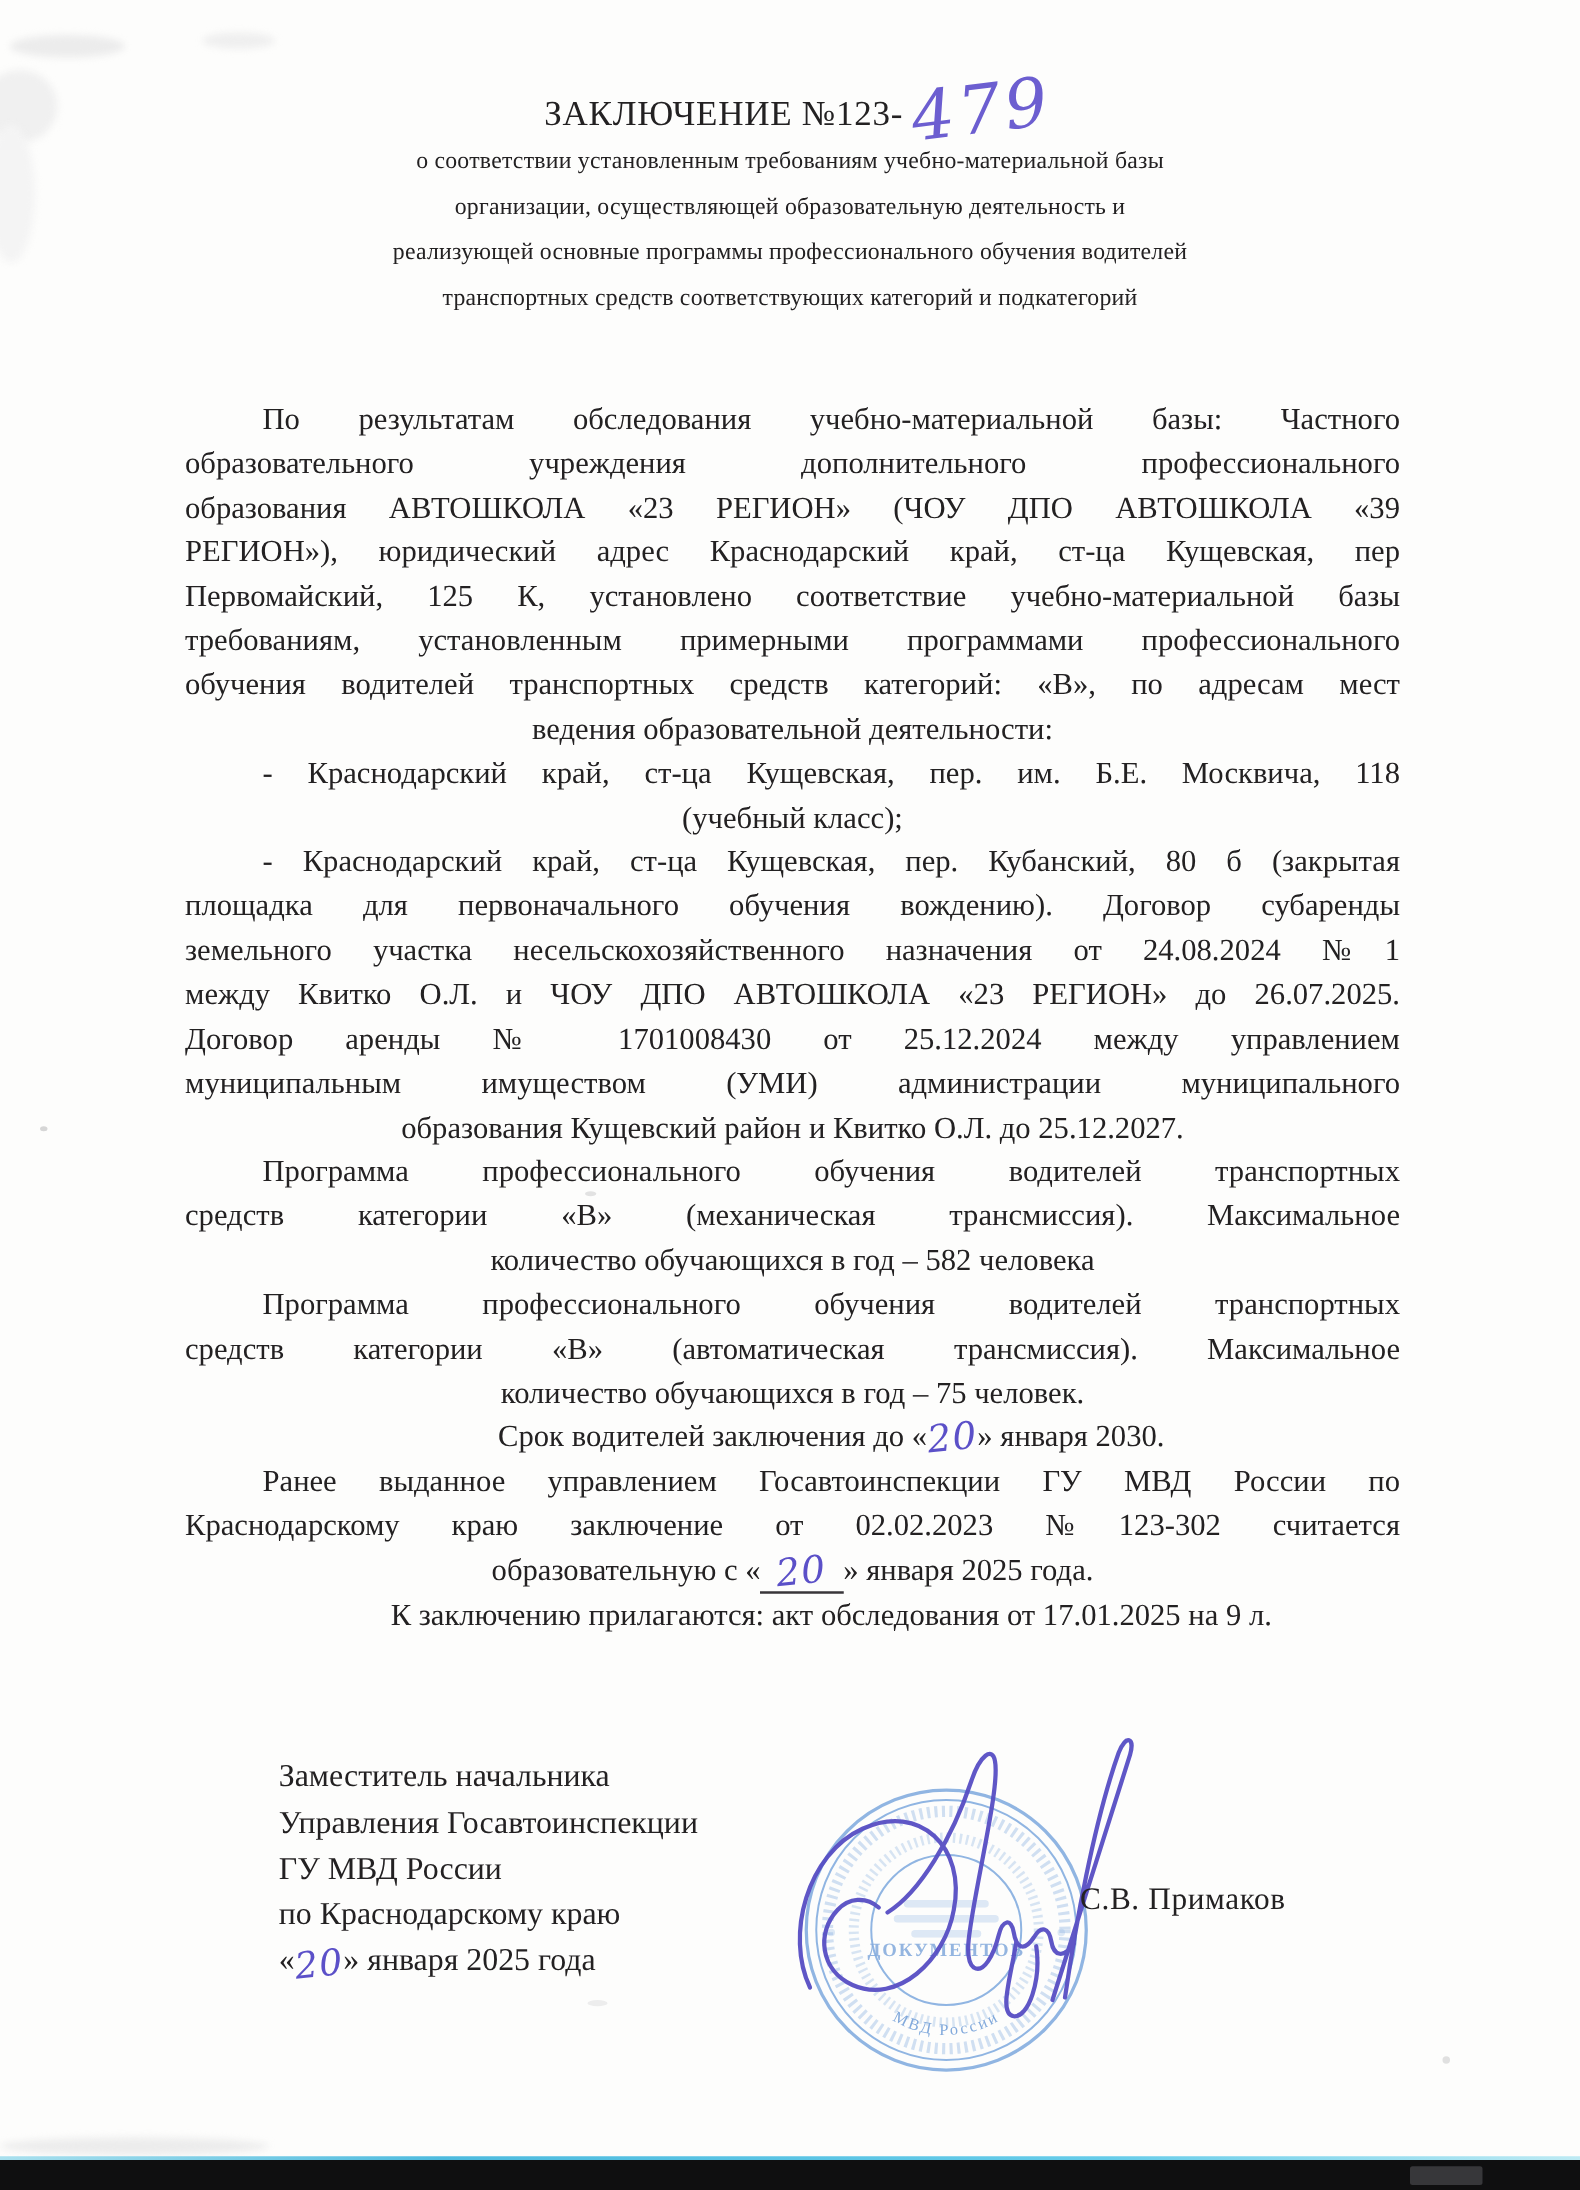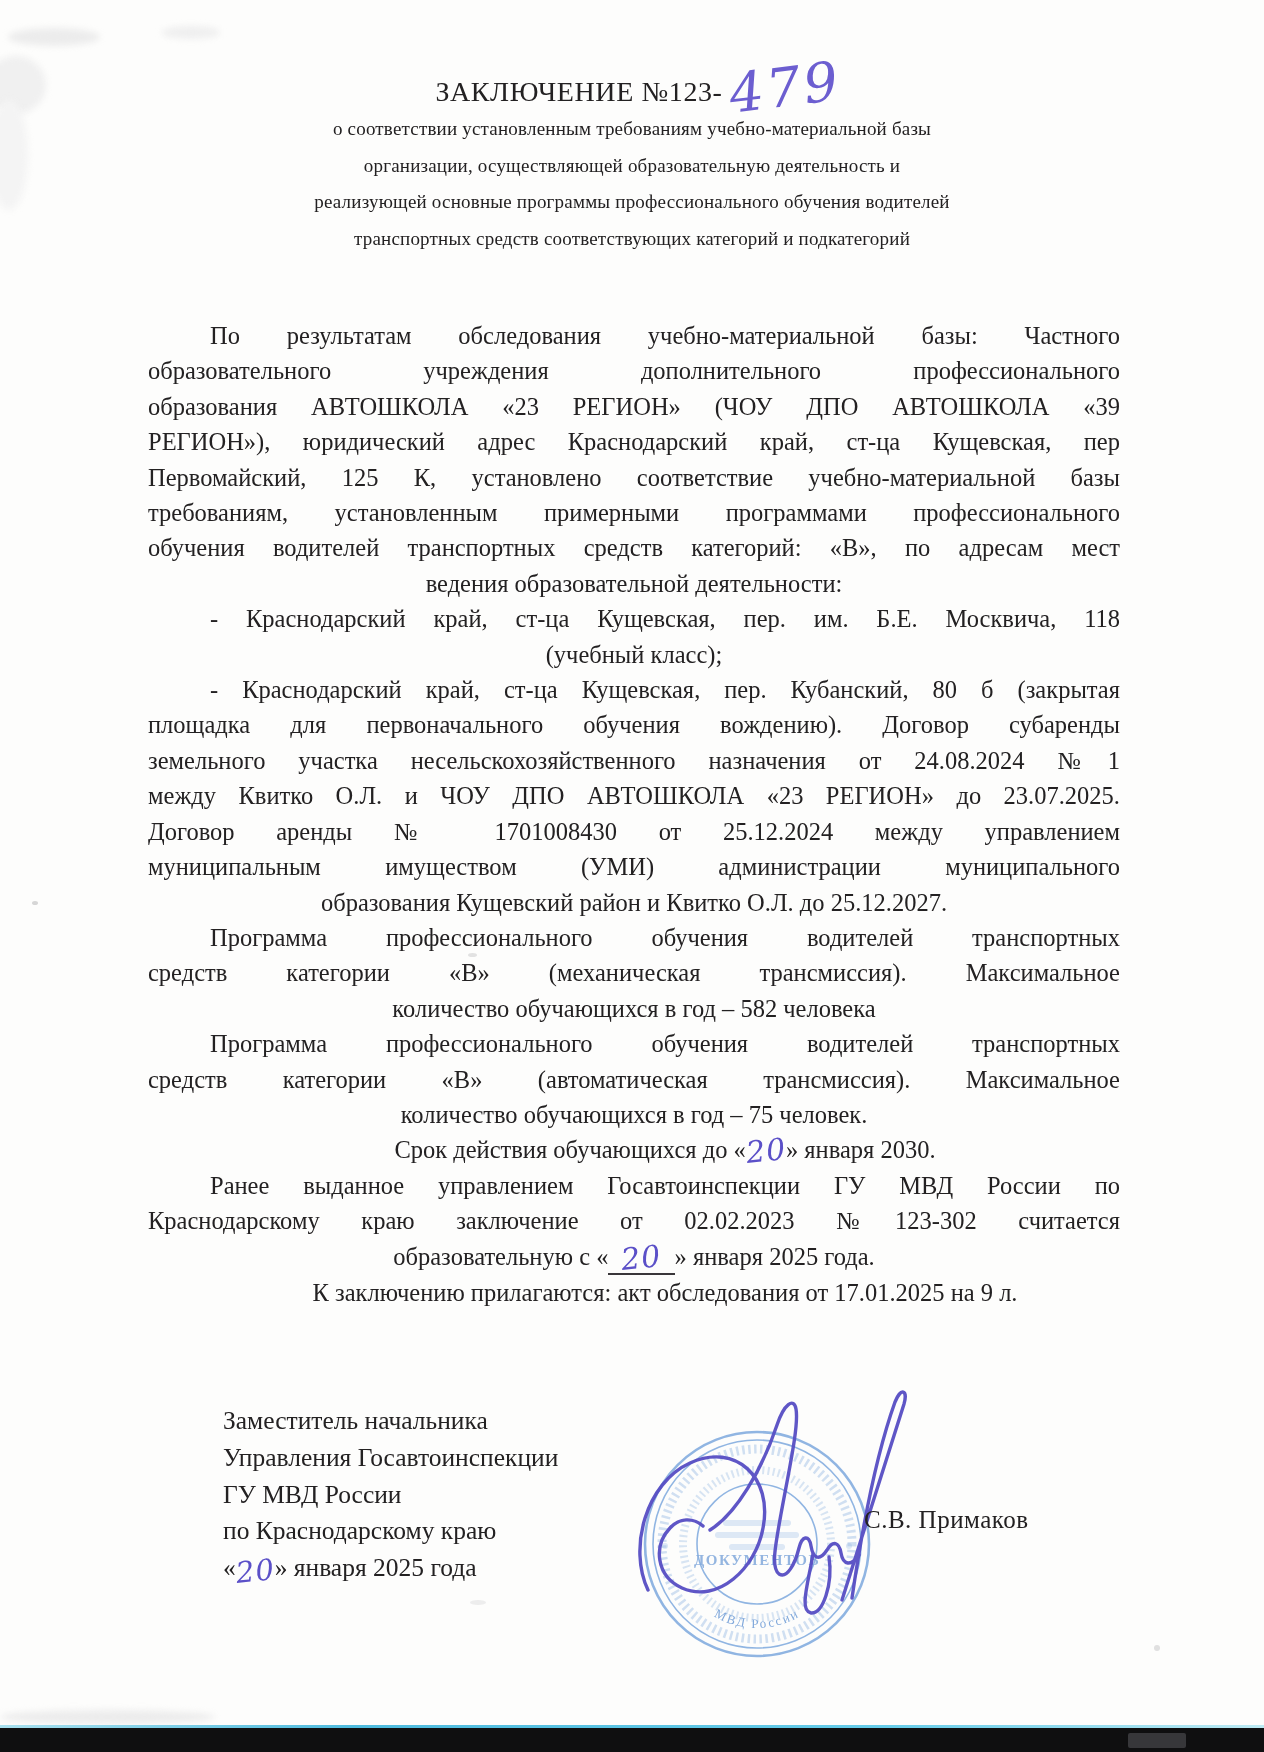--- a/index.html
+++ b/index.html
@@ -86,31 +86,31 @@
       <div class="line jf"><span class="txt">РЕГИОН»), юридический адрес Краснодарский край, ст-ца Кущевская, пер</span></div>
       <div class="line jf"><span class="txt">Первомайский, 125 К, установлено соответствие учебно-материальной базы</span></div>
       <div class="line jf"><span class="txt">требованиям, установленным примерными программами профессионального</span></div>
       <div class="line jf"><span class="txt">обучения водителей транспортных средств категорий: «В», по адресам мест</span></div>
       <div class="line"><span class="txt">ведения образовательной деятельности:</span></div>
       <div class="line jf ind"><span class="txt">- Краснодарский край, ст-ца Кущевская, пер. им. Б.Е. Москвича, 118</span></div>
       <div class="line"><span class="txt">(учебный класс);</span></div>
       <div class="line jf ind"><span class="txt">- Краснодарский край, ст-ца Кущевская, пер. Кубанский, 80 б (закрытая</span></div>
       <div class="line jf"><span class="txt">площадка для первоначального обучения вождению). Договор субаренды</span></div>
       <div class="line jf"><span class="txt">земельного участка несельскохозяйственного назначения от 24.08.2024 №1</span></div>
-      <div class="line jf"><span class="txt">между Квитко О.Л. и ЧОУ ДПО АВТОШКОЛА «23 РЕГИОН» до 23.07.2025.</span></div>
+      <div class="line jf"><span class="txt">между Квитко О.Л. и ЧОУ ДПО АВТОШКОЛА «23 РЕГИОН» до 26.07.2025.</span></div>
       <div class="line jf"><span class="txt">Договор аренды № 1701008430 от 25.12.2024 между управлением</span></div>
       <div class="line jf"><span class="txt">муниципальным имуществом (УМИ) администрации муниципального</span></div>
       <div class="line"><span class="txt">образования Кущевский район и Квитко О.Л. до 25.12.2027.</span></div>
       <div class="line jf ind"><span class="txt">Программа профессионального обучения водителей транспортных</span></div>
       <div class="line jf"><span class="txt">средств категории «В» (механическая трансмиссия). Максимальное</span></div>
       <div class="line"><span class="txt">количество обучающихся в год –  582 человека</span></div>
       <div class="line jf ind"><span class="txt">Программа профессионального обучения водителей транспортных</span></div>
       <div class="line jf"><span class="txt">средств категории «В» (автоматическая трансмиссия). Максимальное</span></div>
       <div class="line"><span class="txt">количество обучающихся в год –  75 человек.</span></div>
-      <div class="line ind"><span class="txt">Срок действия обучающихся до  «</span><span class="hw">20</span><span class="txt">» января 2030.</span></div>
+      <div class="line ind"><span class="txt">Срок водителей заключения до  «</span><span class="hw">20</span><span class="txt">» января 2030.</span></div>
       <div class="line jf ind"><span class="txt">Ранее выданное управлением Госавтоинспекции ГУ МВД России по</span></div>
       <div class="line jf"><span class="txt">Краснодарскому краю заключение от 02.02.2023 №123-302 считается</span></div>
       <div class="line"><span class="txt">образовательную с «</span><span class="hwu"><span class="hw">20</span></span><span class="txt">» января 2025 года.</span></div>
       <div class="line ind"><span class="txt">К заключению прилагаются: акт обследования от 17.01.2025 на 9 л.</span></div>
     </div>
 
   <div class="sig-block" id="sigblock">
       <div class="sig-line">Заместитель начальника</div>
       <div class="sig-line">Управления Госавтоинспекции</div>
       <div class="sig-line">ГУ МВД России</div>

